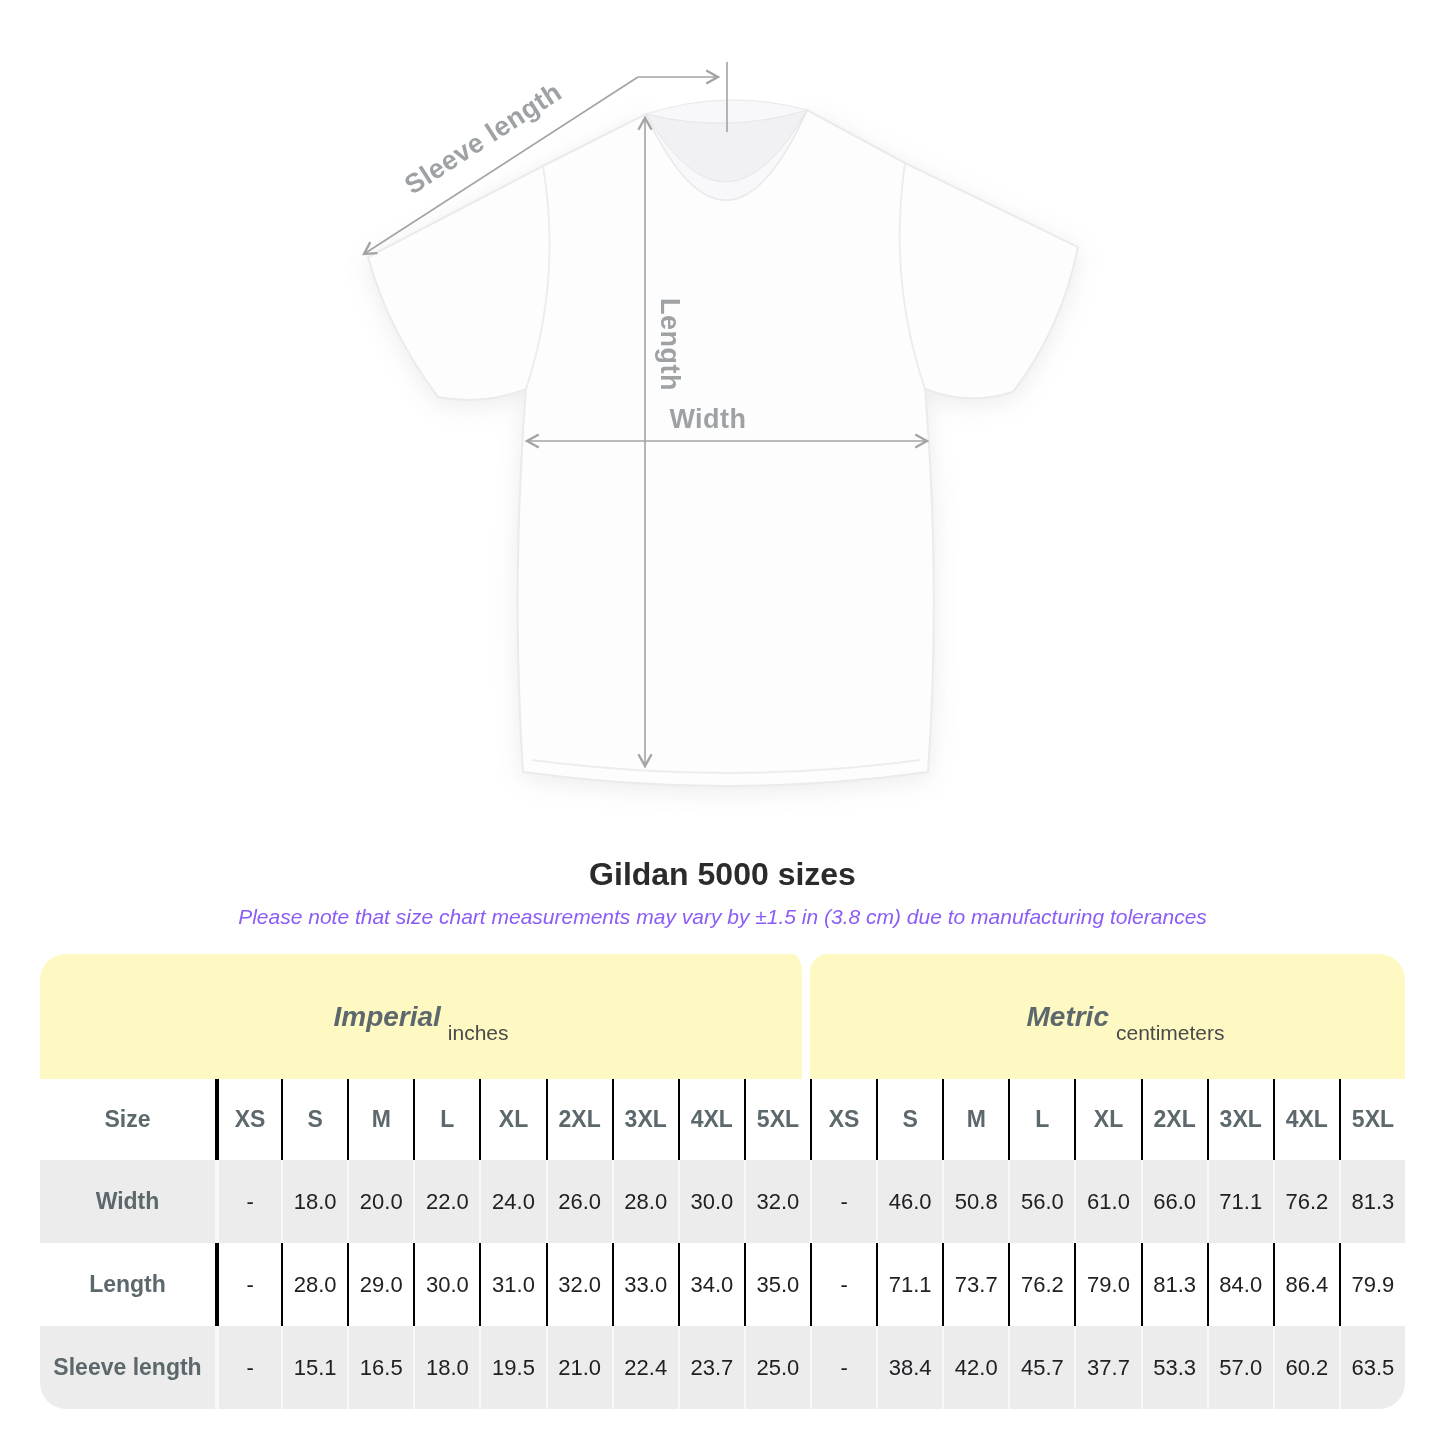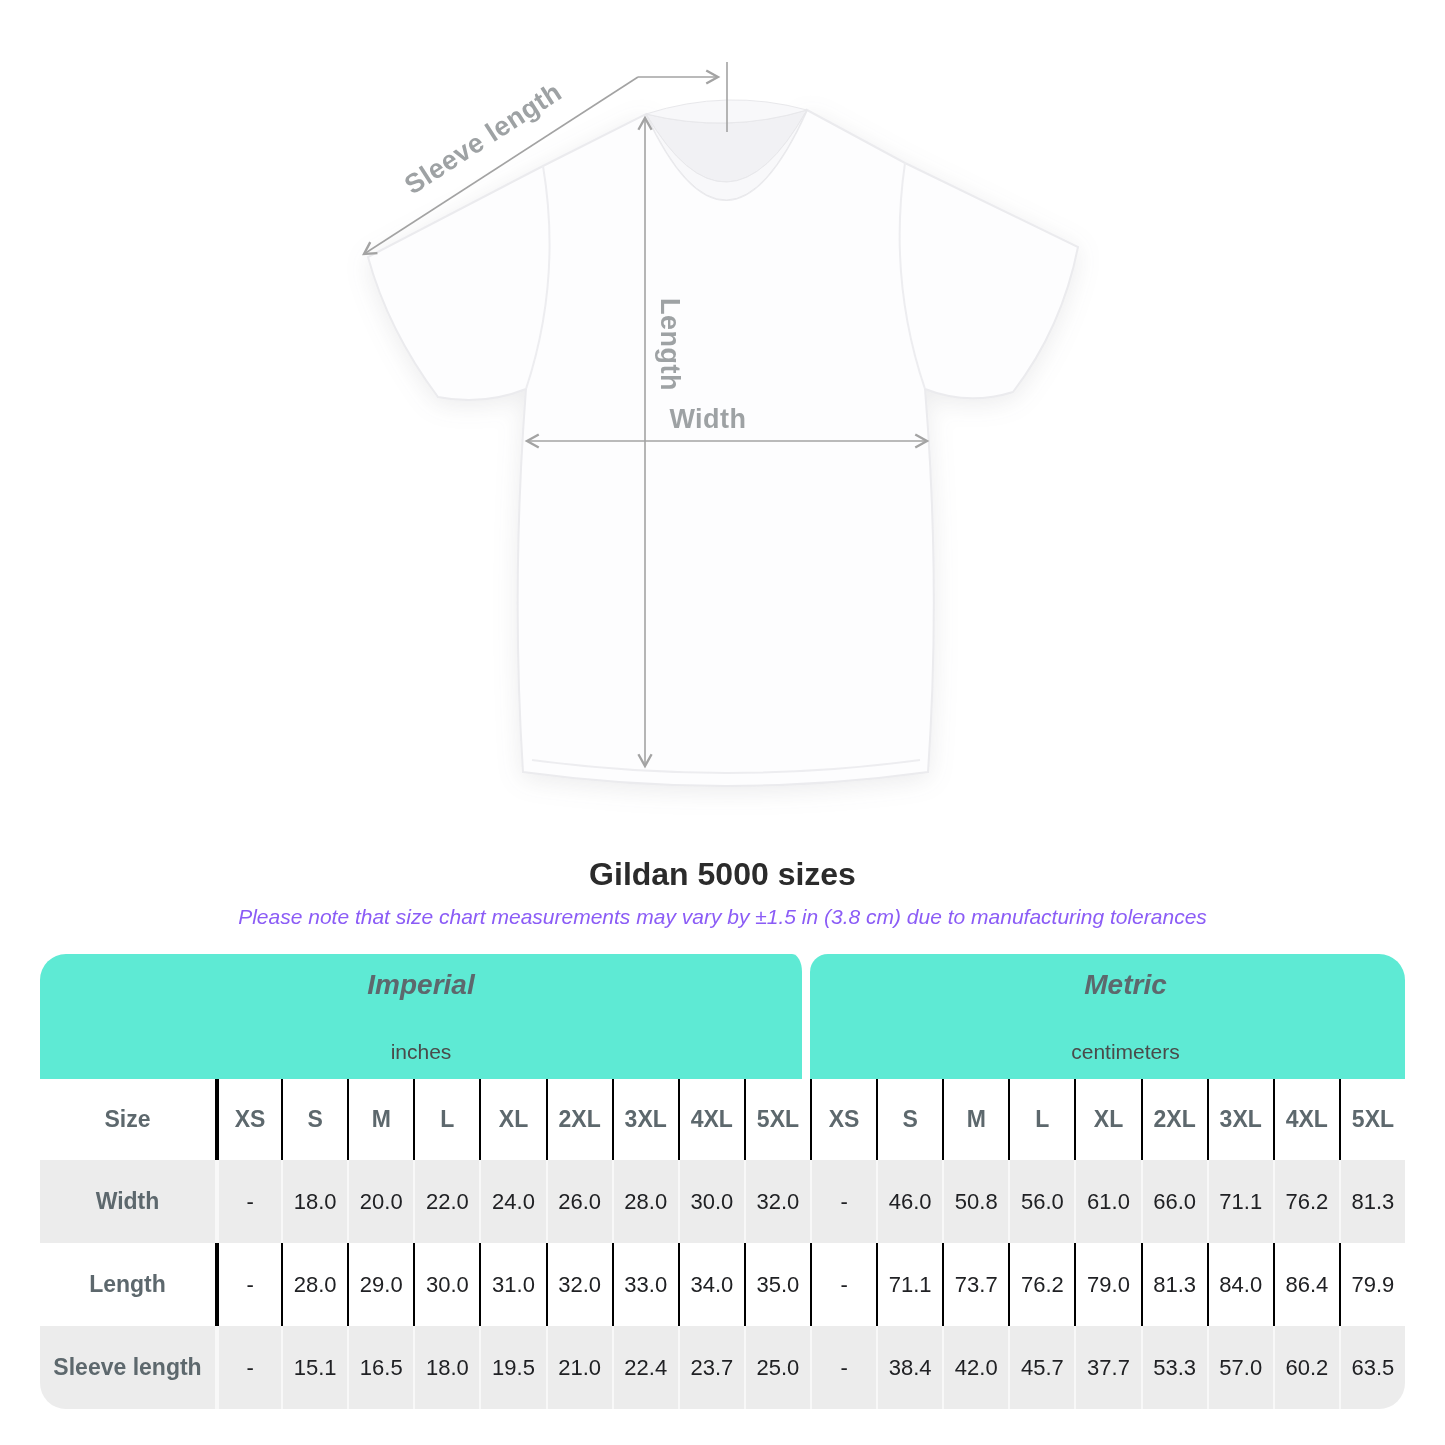--- a/index.html
+++ b/index.html
@@ -16,21 +16,21 @@
   .fig-label{font-family:"Liberation Sans",sans-serif;font-weight:bold;font-size:27px;fill:#9ea2a4;letter-spacing:.5px;}
 
   
   .title{margin:22px 0 0;text-align:center;font-size:32px;line-height:44px;font-weight:bold;color:#2b2b2b;}
   .subtitle{margin:8px 0 0;text-align:center;font-style:italic;font-size:21px;line-height:26px;color:#8b5cf6;}
 
   
   .size-table{margin:24px 40px 0;}
   .cols{display:grid;grid-template-columns:175px repeat(18,1fr);}
   .group-row{height:125px;}
-  .group{display:flex;flex-direction:column;align-items:center;justify-content:center;gap:7px;background:#5eead4;}
+  .group{display:flex;flex-direction:row;align-items:center;justify-content:center;gap:7px;background:#fef9c3;}
   .group.imperial{grid-column:1/11;border-right:8px solid #ffffff;border-radius:26px 18px 0 0;}
   .group.metric{grid-column:11/20;border-radius:18px 26px 0 0;padding-left:36px;}
   .g-label{font-size:28px;font-weight:bold;font-style:italic;color:#5d686d;}
   .g-sub{font-size:21px;color:#4a4a4a;margin-top:32px;}
 
   .row{height:83px;}
   .row.sizes{height:81px;background:#ffffff;}
   .row.white{background:#ffffff;}
   .row.gray{background:#ececec;}
   .row.last{border-radius:0 0 26px 26px;overflow:hidden;}

